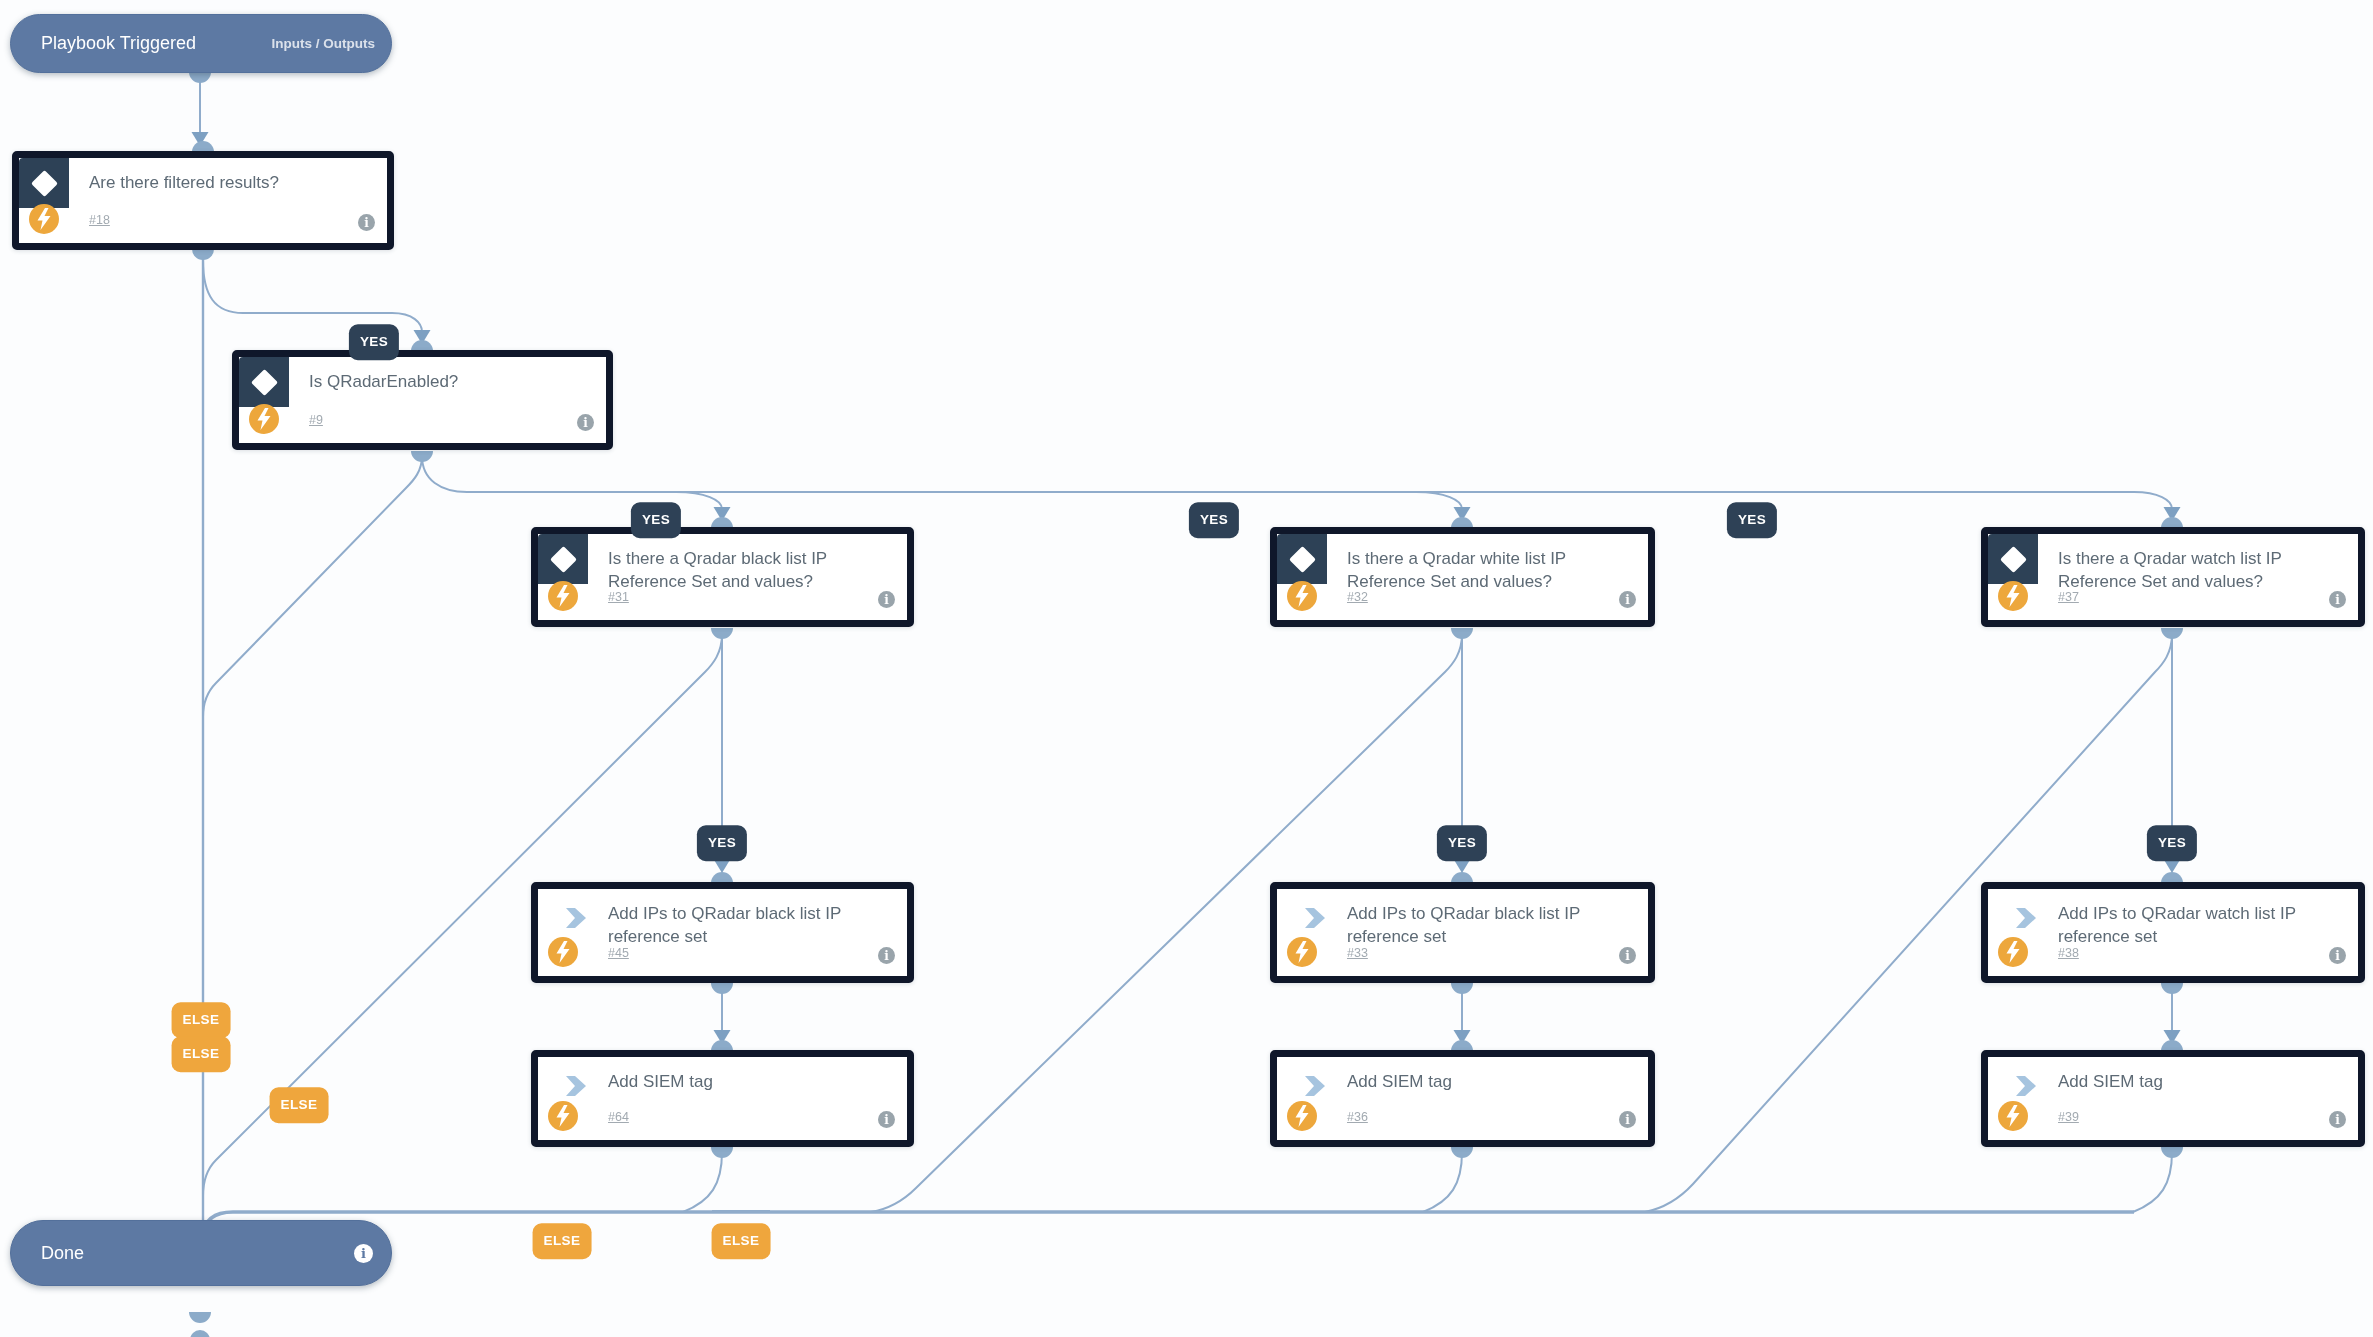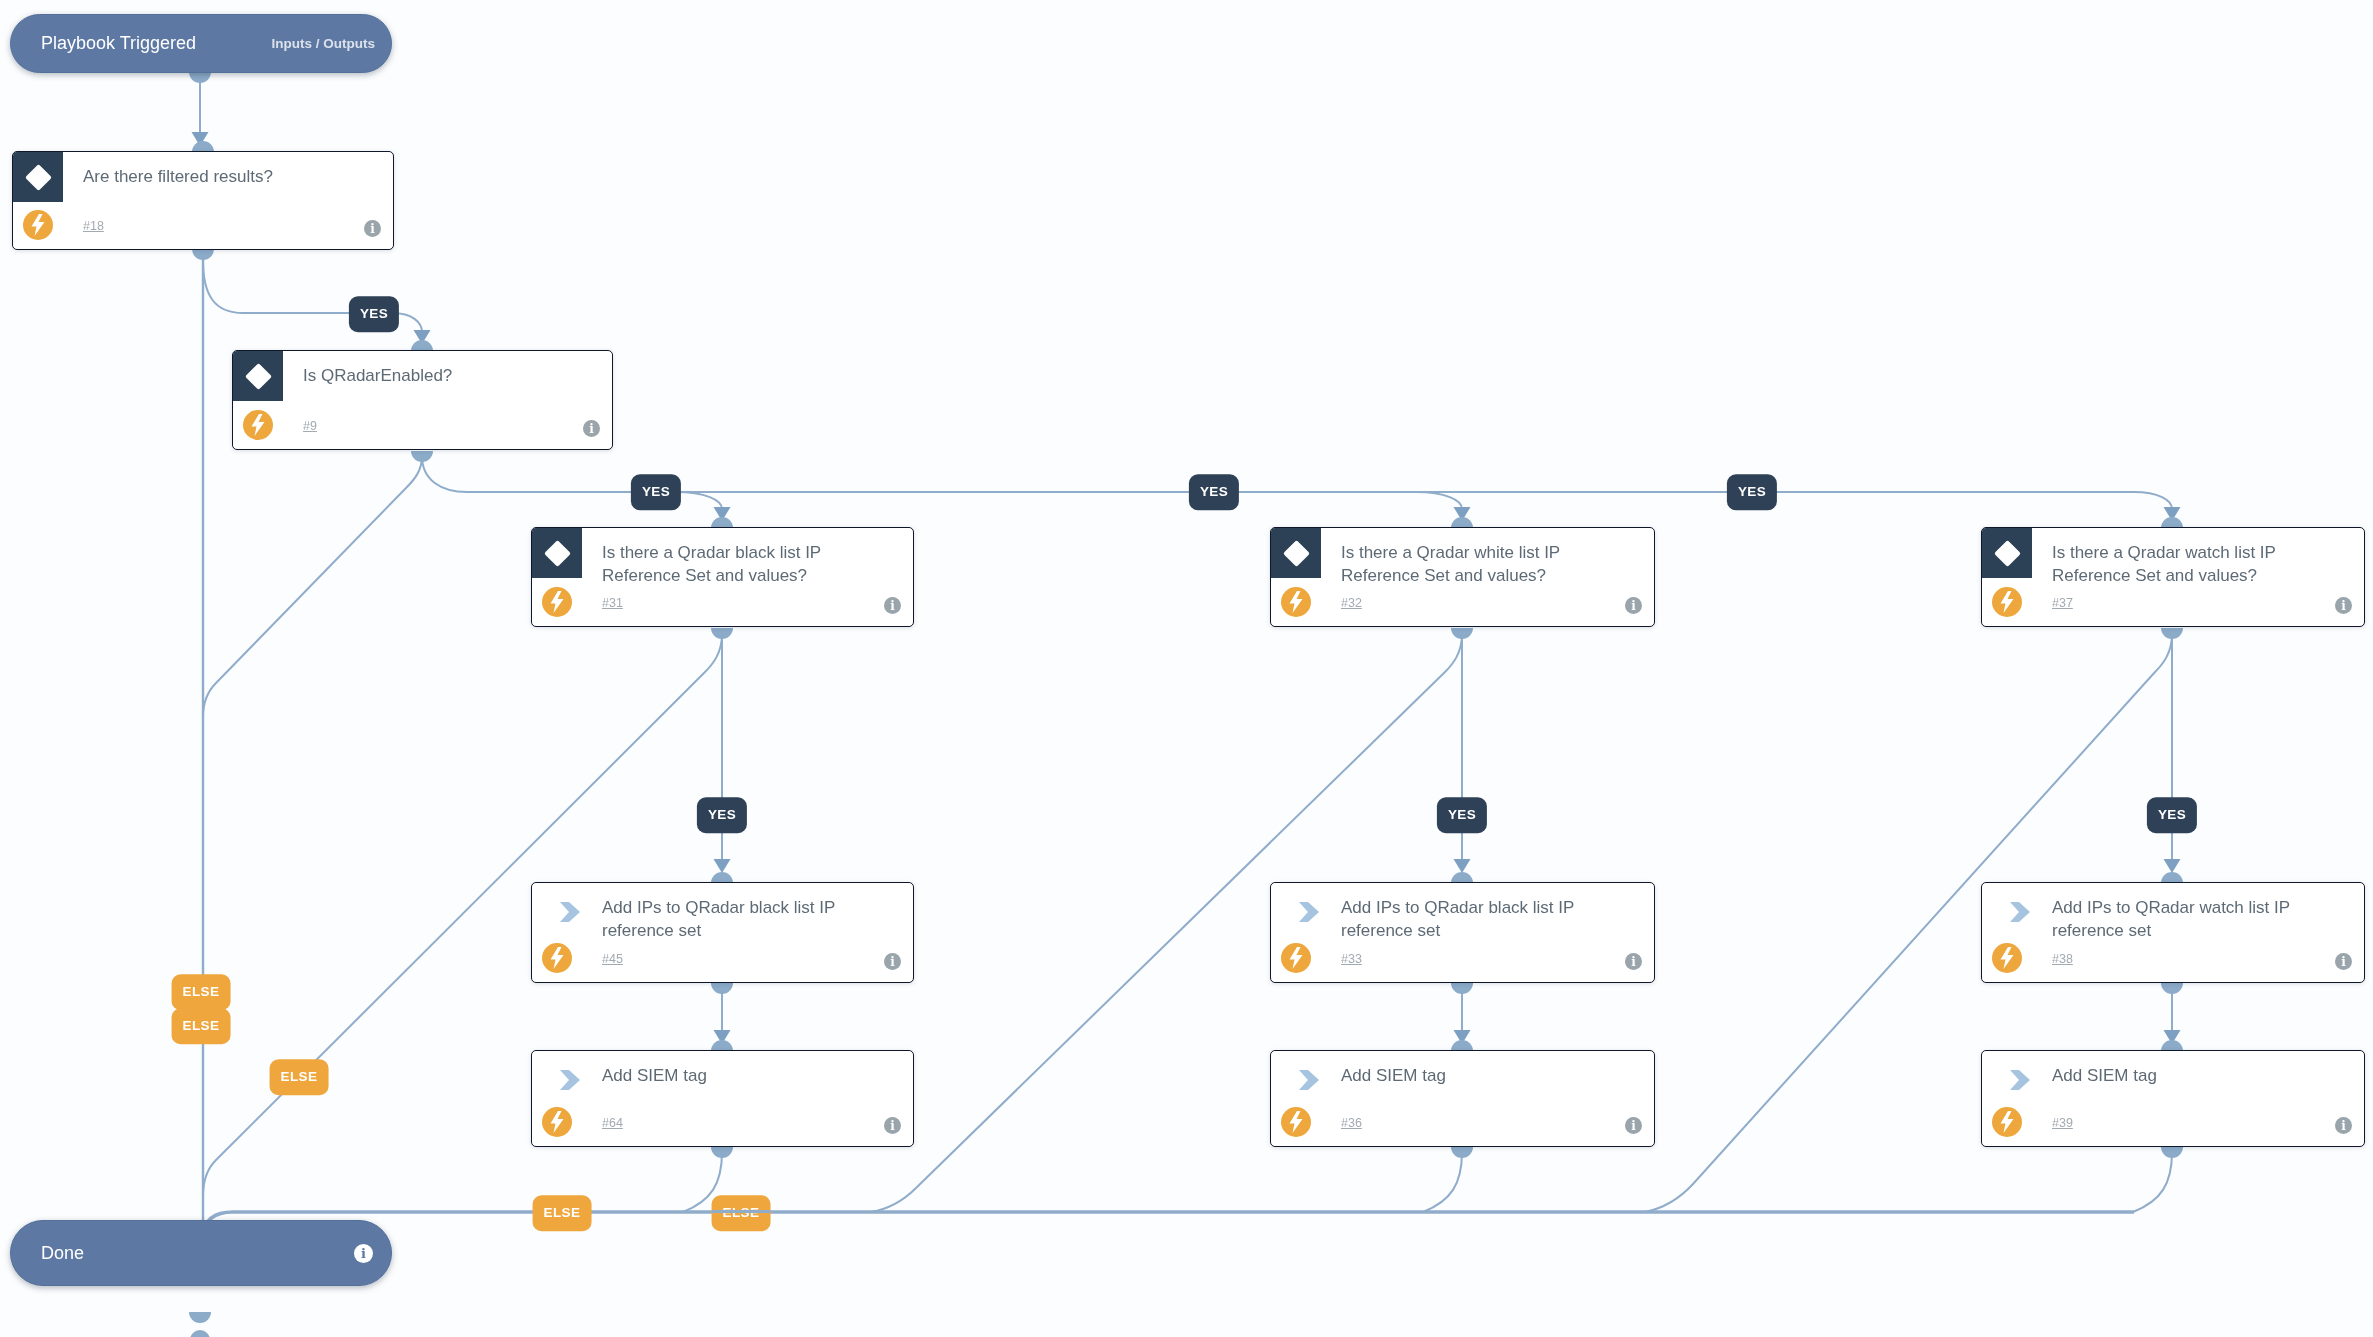--- a/index.html
+++ b/index.html
@@ -4,21 +4,21 @@
 <style>
   html,body{margin:0;padding:0;background:#fff;}
   #canvas{
     position:relative;width:2373px;height:1337px;overflow:hidden;
     background:#fcfdfe;
     font-family:"Liberation Sans","DejaVu Sans",sans-serif;
   }
   #edges{position:absolute;left:0;top:0;z-index:1;}
   .node{
     position:absolute;z-index:3;background:#fff;
-    border:1px solid #0f172a;border-radius:5px;
+    border:7px solid #0f172a;border-radius:5px;
     box-shadow:0 1px 4px rgba(44,62,80,.16);
     box-sizing:border-box;
   }
   .node .title{
     position:absolute;left:70px;top:13px;right:34px;
     font-size:17px;line-height:1.38;color:#5d6a75;
   }
   .node .num{
     position:absolute;left:70px;bottom:16px;
     font-size:12.5px;color:#a2aab1;text-decoration:underline;
@@ -52,21 +52,21 @@
     font-size:13.5px;font-weight:600;cursor:pointer;
   }
   .pill .pinfo{
     margin-left:auto;margin-right:18px;width:19px;height:19px;border-radius:50%;
     background:#fff;color:#5d79a3;display:flex;align-items:center;justify-content:center;
     font-family:"DejaVu Serif",serif;font-weight:bold;font-size:13px;cursor:pointer;
   }
   .badge{
     position:absolute;z-index:4;transform:translate(-50%,-50%);
     color:#fff;font-size:13.5px;font-weight:700;letter-spacing:.4px;
-    padding:11px 11px;border-radius:9px;line-height:1;
+    padding:11px 11px;border-radius:9px;line-height:1;margin-top:28px;
   }
   .badge.yes{background:#2e4156;}
   .badge.else{background:#efa63d;}
   .linestrip{position:absolute;z-index:5;background:#90accb;height:3.4px;}
 </style>
 </head>
 <body>
 
 <div id="canvas">
 

